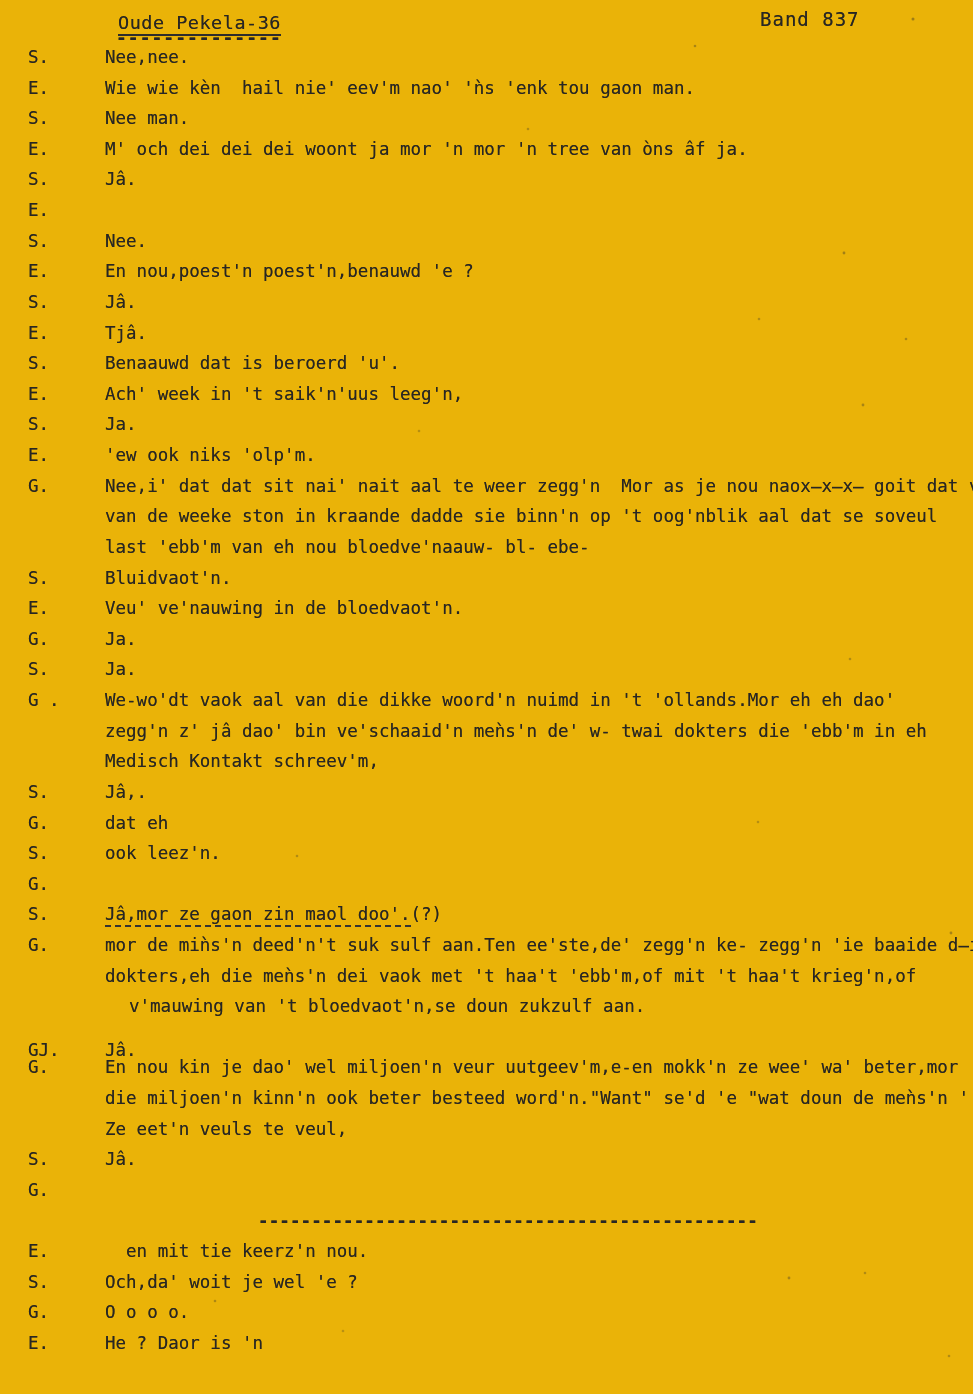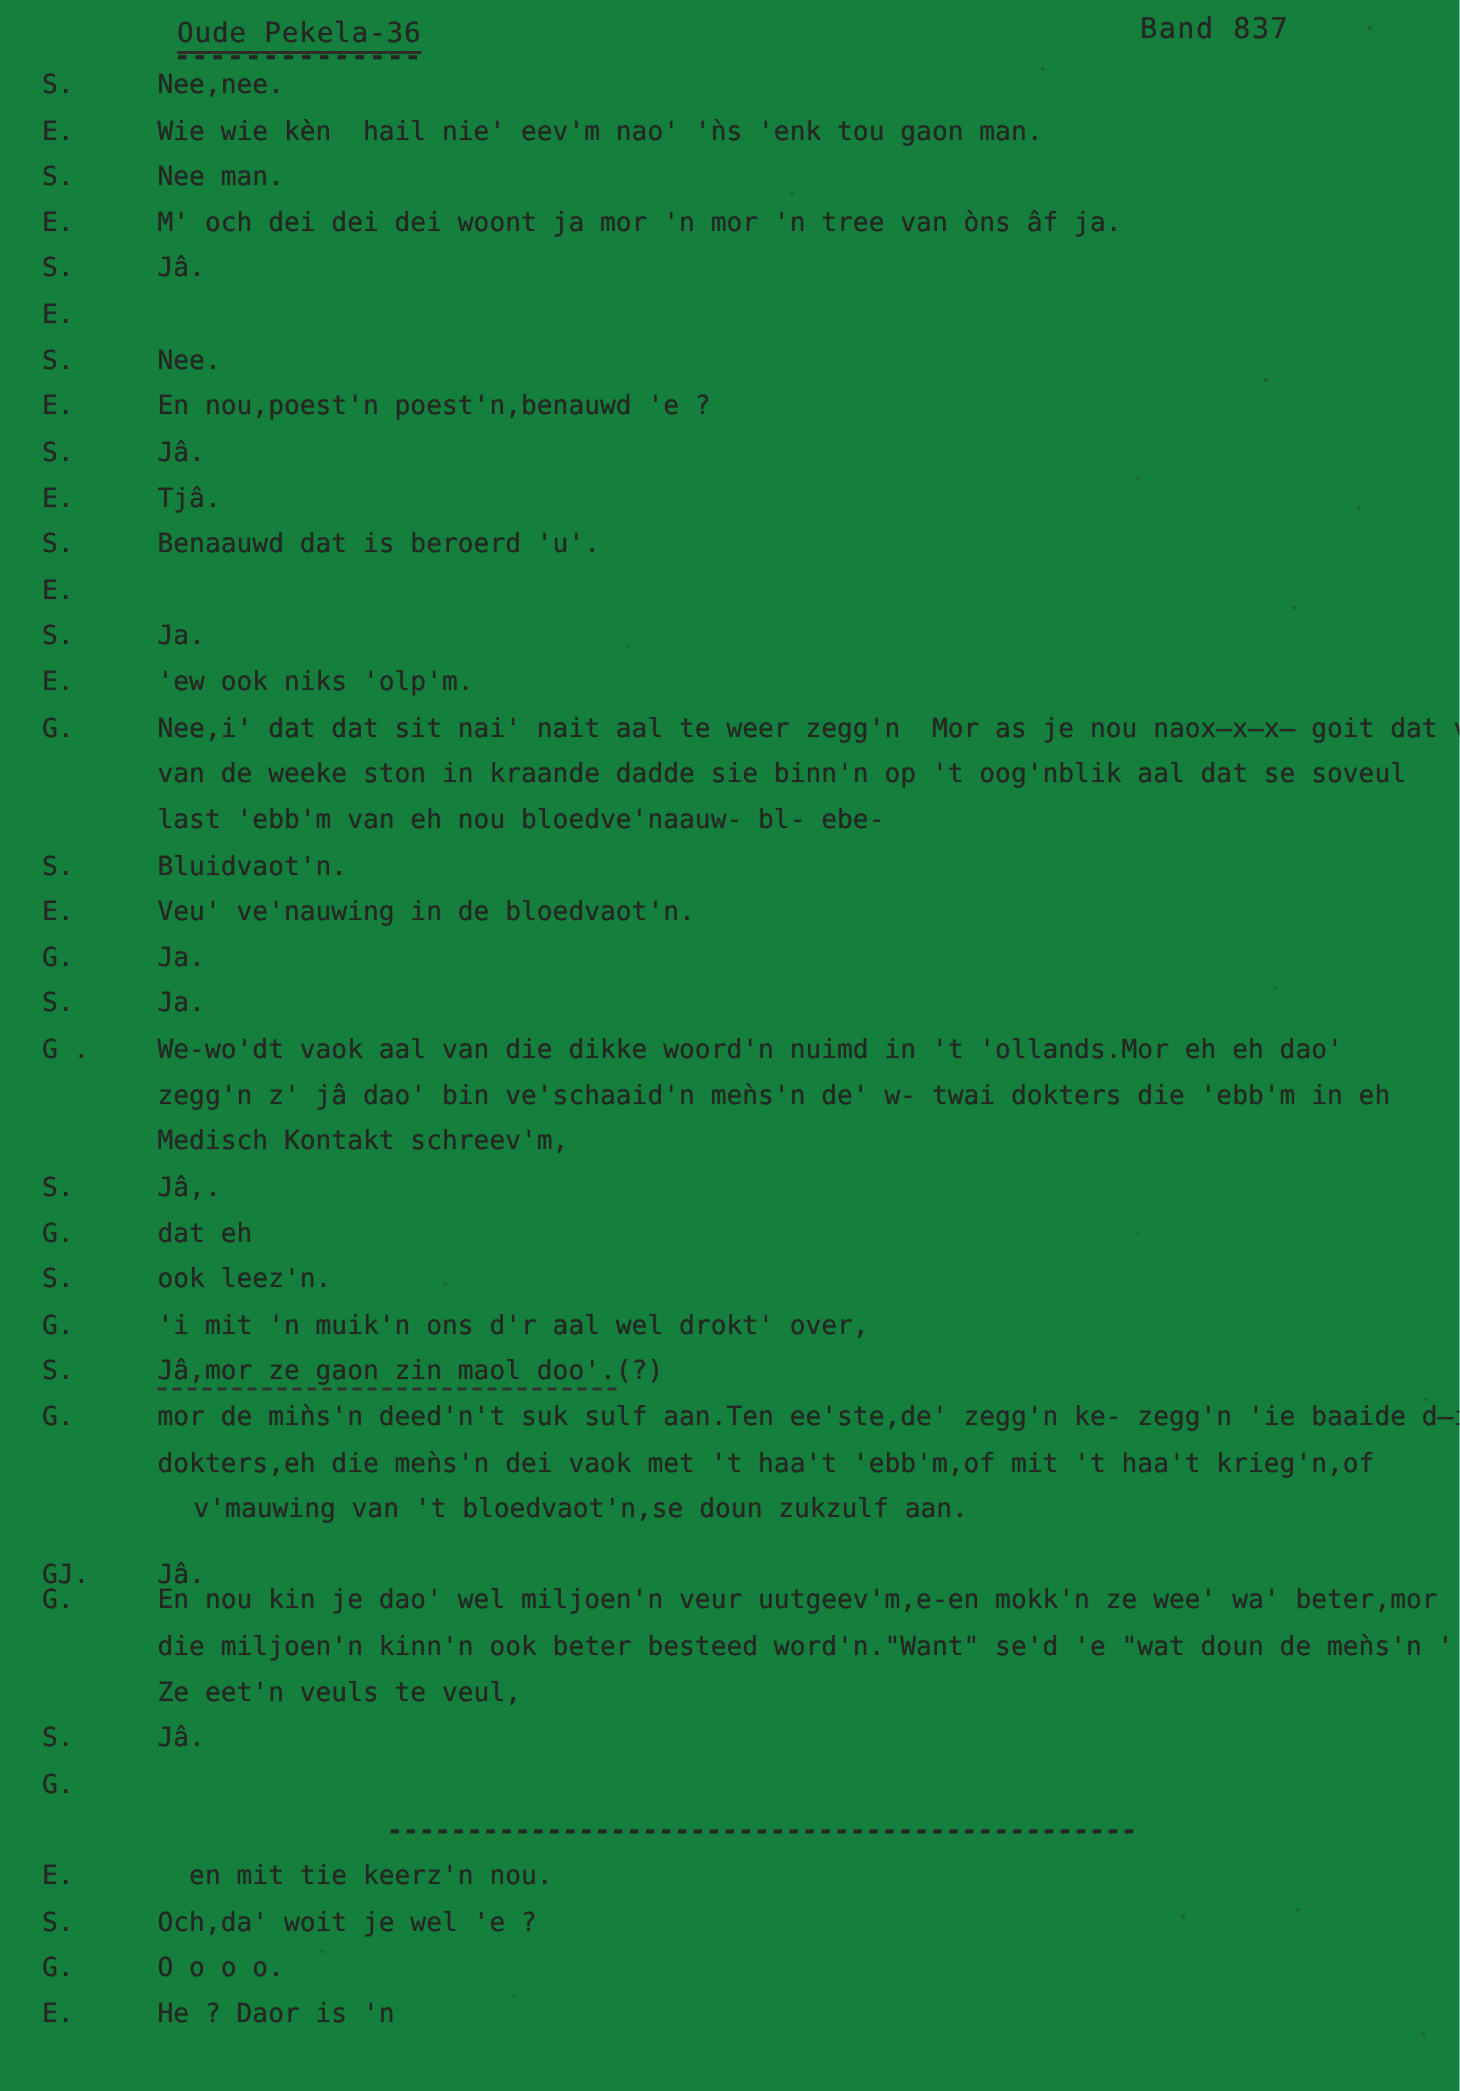--- a/index.html
+++ b/index.html
@@ -1,19 +1,19 @@
 <!DOCTYPE html>
 <html><head>
 <meta charset="utf-8">
 <style>
   html,body{margin:0;padding:0;background:#e8e8e8;}
   .page{
     position:relative;
     width:973px;height:1394px;
-    background:#15803d;
+    background:#eab308;
     overflow:hidden;
     font-family:"DejaVu Sans Mono","Liberation Mono",monospace;
     font-size:17.5px;
     color:#272625;
     text-shadow:0 0 0.6px rgba(20,20,20,0.55);
   }
   .hdr-title{
     position:absolute;left:118px;top:12px;
     font-size:18.5px;letter-spacing:0.5px;
     border-bottom:2px solid #2e2d2c;
@@ -80,37 +80,37 @@
       <div class="row" style="top: 77.62px;"><span class="speaker">E.</span><span class="text">Wie wie kèn  hail nie' eev'm nao' 'ǹs 'enk tou gaon man.</span></div>
       <div class="row" style="top: 108.24px;"><span class="speaker">S.</span><span class="text">Nee man.</span></div>
       <div class="row" style="top: 138.86px;"><span class="speaker">E.</span><span class="text">M' och dei dei dei woont ja mor 'n mor 'n tree van òns âf ja.</span></div>
       <div class="row" style="top: 169.48px;"><span class="speaker">S.</span><span class="text">Jâ.</span></div>
       <div class="row" style="top: 200.1px;"><span class="speaker">E.</span></div>
       <div class="row" style="top: 230.72px;"><span class="speaker">S.</span><span class="text">Nee.</span></div>
       <div class="row" style="top: 261.34px;"><span class="speaker">E.</span><span class="text">En nou,poest'n poest'n,benauwd 'e ?</span></div>
       <div class="row" style="top: 291.96px;"><span class="speaker">S.</span><span class="text">Jâ.</span></div>
       <div class="row" style="top: 322.58px;"><span class="speaker">E.</span><span class="text">Tjâ.</span></div>
       <div class="row" style="top: 353.2px;"><span class="speaker">S.</span><span class="text">Benaauwd dat is beroerd 'u'.</span></div>
-      <div class="row" style="top: 383.82px;"><span class="speaker">E.</span></div>
+      <div class="row" style="top: 383.82px;"><span class="speaker">E.</span><span class="text">Ach' week in 't saik'n'uus leeg'n,</span></div>
       <div class="row" style="top: 414.44px;"><span class="speaker">S.</span><span class="text">Ja.</span></div>
       <div class="row" style="top: 445.06px;"><span class="speaker">E.</span><span class="text">'ew ook niks 'olp'm.</span></div>
       <div class="row" style="top: 475.68px;"><span class="speaker">G.</span><span class="text">Nee,i' dat dat sit nai' nait aal te weer zegg'n  Mor as je nou naox̶x̶x̶ goit dat v-</span></div>
       <div class="row" style="top: 506.3px;"><span class="speaker"></span><span class="text">van de weeke ston in kraande dadde sie binn'n op 't oog'nblik aal dat se soveul</span></div>
       <div class="row" style="top: 536.92px; padding-left: 24px;"><span class="speaker"></span><span class="text">last 'ebb'm van eh nou bloedve'naauw- bl- ebe-</span></div>
       <div class="row" style="top: 567.54px;"><span class="speaker">S.</span><span class="text">Bluidvaot'n.</span></div>
       <div class="row" style="top: 598.16px;"><span class="speaker">E.</span><span class="text">Veu' ve'nauwing in de bloedvaot'n.</span></div>
       <div class="row" style="top: 628.78px;"><span class="speaker">G.</span><span class="text">Ja.</span></div>
       <div class="row" style="top: 659.4px;"><span class="speaker">S.</span><span class="text">Ja.</span></div>
       <div class="row" style="top: 690.02px;"><span class="speaker">G .</span><span class="text">We-wo'dt vaok aal van die dikke woord'n nuimd in 't 'ollands.Mor eh eh dao'</span></div>
       <div class="row" style="top: 720.64px;"><span class="speaker"></span><span class="text">zegg'n z' jâ dao' bin ve'schaaid'n meǹs'n de' w- twai dokters die 'ebb'm in eh</span></div>
       <div class="row" style="top: 751.26px;"><span class="speaker"></span><span class="text">Medisch Kontakt schreev'm,</span></div>
       <div class="row" style="top: 781.88px;"><span class="speaker">S.</span><span class="text">Jâ,.</span></div>
       <div class="row" style="top: 812.5px;"><span class="speaker">G.</span><span class="text">dat eh</span></div>
       <div class="row" style="top: 843.12px;"><span class="speaker">S.</span><span class="text">ook leez'n.</span></div>
-      <div class="row" style="top: 873.74px;"><span class="speaker">G.</span><span class="text">'i mit 'n muik'n ons d'r aal wel drokt' over,</span></div>
+      <div class="row" style="top: 873.74px;"><span class="speaker">G.</span></div>
       <div class="row" style="top: 904.36px;"><span class="speaker">S.</span><span class="text"><span class="u-dashed">Jâ,mor ze gaon zin maol doo'.</span>(?)</span></div>
       <div class="row" style="top: 934.98px;"><span class="speaker">G.</span><span class="text">mor de miǹs'n deed'n't suk sulf aan.Ten ee'ste,de' zegg'n ke- zegg'n 'ie baaide d̶i̶</span></div>
       <div class="row" style="top: 965.6px;"><span class="speaker"></span><span class="text">dokters,eh die meǹs'n dei vaok met 't haa't 'ebb'm,of mit 't haa't krieg'n,of</span></div>
       <div class="row" style="top: 996.22px; margin-left: 24px;"><span class="speaker"></span><span class="text">v'mauwing van 't bloedvaot'n,se doun zukzulf aan.</span></div>
       <div class="row" style="top: 1026.84px; margin-top: 13px;"><span class="speaker">GJ.</span><span class="text">Jâ.</span></div>
       <div class="row" style="top: 1057.46px;"><span class="speaker">G.</span><span class="text">En nou kin je dao' wel miljoen'n veur uutgeev'm,e-en mokk'n ze wee' wa' beter,mor</span></div>
       <div class="row" style="top: 1088.08px;"><span class="speaker"></span><span class="text">die miljoen'n kinn'n ook beter besteed word'n."Want" se'd 'e "wat doun de meǹs'n '</span></div>
       <div class="row" style="top: 1118.7px;"><span class="speaker"></span><span class="text">Ze eet'n veuls te veul,</span></div>
       <div class="row" style="top: 1149.32px;"><span class="speaker">S.</span><span class="text">Jâ.</span></div>
       <div class="row" style="top: 1179.94px;"><span class="speaker">G.</span></div>

